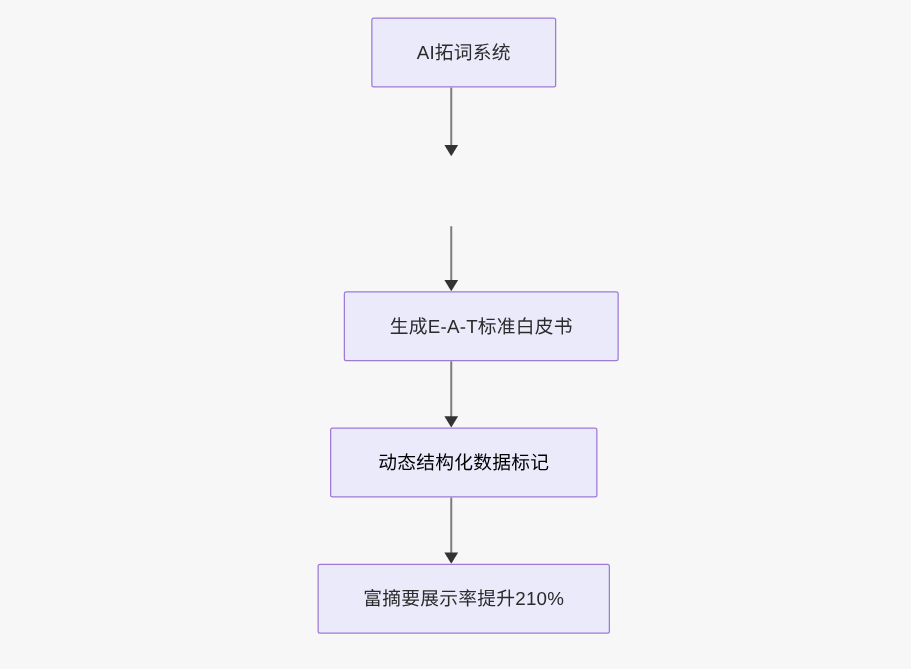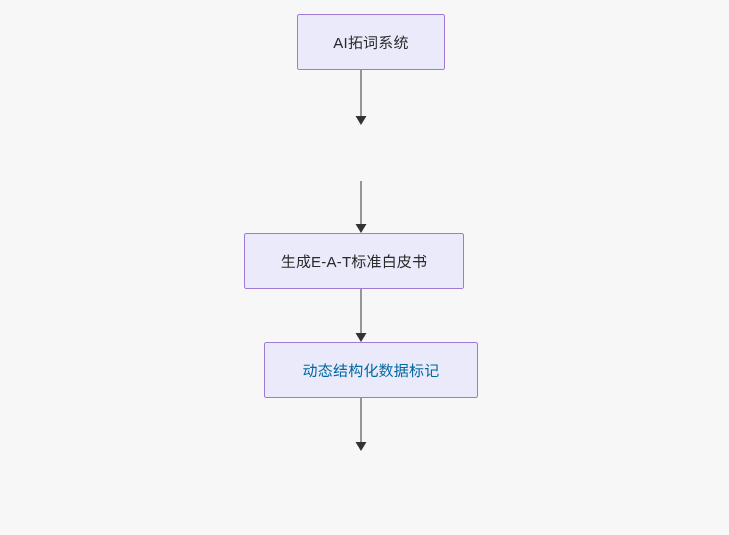--- a/index.html
+++ b/index.html
@@ -79,22 +79,25 @@
       <line class="edge-line" x1="10" y1="0" x2="10" y2="45" stroke="#7d7d7d" stroke-width="1.6"></line>
       <polygon class="edge-head" points="4.5,44 15.5,44 10,53" fill="#333333"></polygon>
     </svg>
   </div>
 
   <div class="node" style="left: 297px; top: 14px; width: 148px; height: 56px; background: rgb(234, 234, 251); border-color: rgb(157, 122, 214); color: rgb(43, 43, 43);">
     <span class="node-label">AI拓词系统</span>
   </div>
 
 
-  <div class="node" style="left: 244px; top: 233px; width: 220px; height: 56px; background: rgb(234, 234, 251); border-color: rgb(157, 122, 214); color: rgb(43, 43, 43);">
+  <div class="node" style="left: 275px; top: 233px; width: 220px; height: 56px; background: rgb(234, 234, 251); border-color: rgb(157, 122, 214); color: rgb(43, 43, 43);">
     <span class="node-label">生成E-A-T标准白皮书</span>
   </div>
 
-  <div class="node" style="left: 264px; top: 342px; width: 214px; height: 56px; background: rgb(234, 234, 251); border-color: rgb(157, 122, 214); color: #0369a1;">
+  <div class="node" style="left: 264px; top: 342px; width: 214px; height: 56px; background: rgb(234, 234, 251); border-color: rgb(157, 122, 214); color: #000000;">
     <span class="node-label">动态结构化数据标记</span>
   </div>
 
+  <div class="node" style="left: 254px; top: 451px; width: 234px; height: 56px; background: rgb(234, 234, 251); border-color: rgb(157, 122, 214); color: rgb(43, 43, 43);">
+    <span class="node-label">富摘要展示率提升210%</span>
+  </div>
 
 </div>
 
 </body></html>

